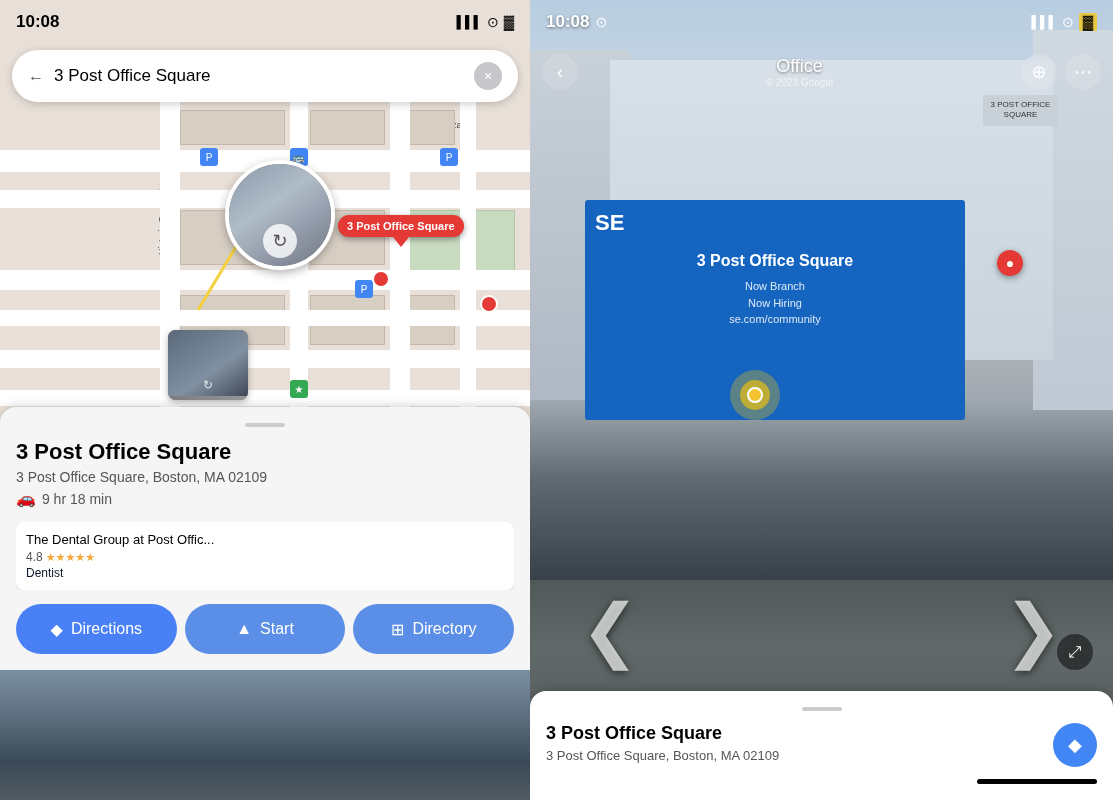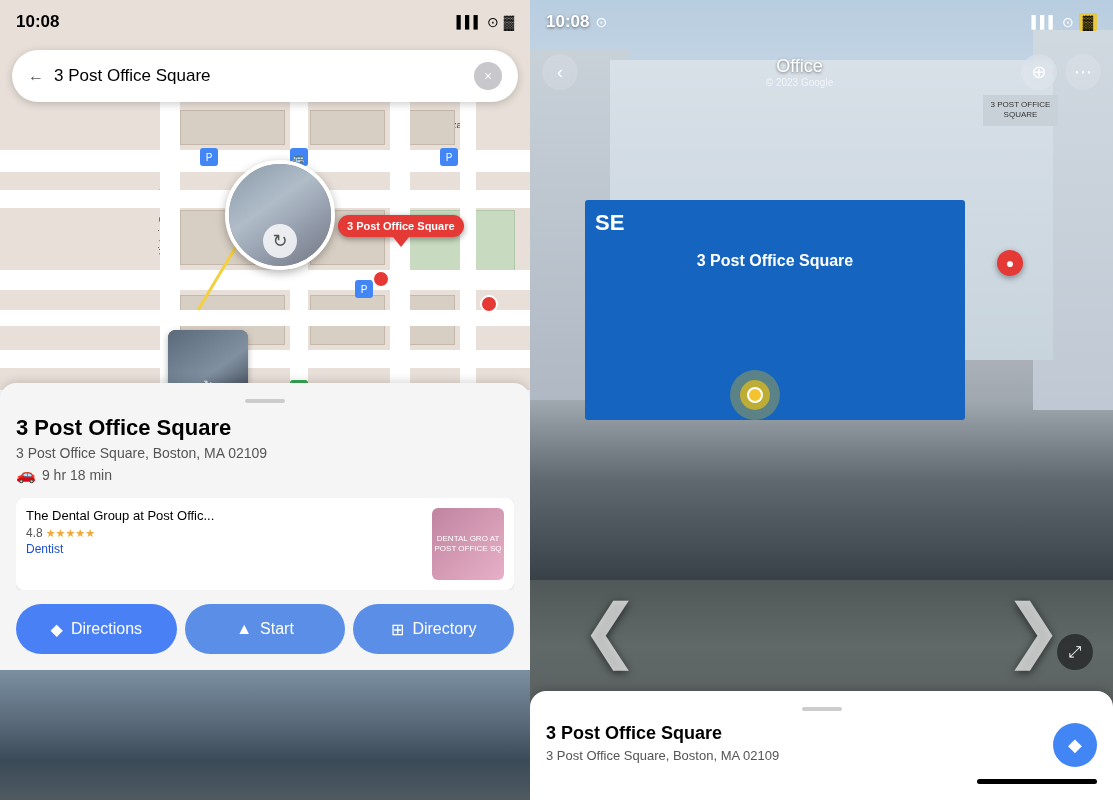--- a/index.html
+++ b/index.html
@@ -227,21 +227,21 @@
       font-size: 12px;
       color: #555;
       display: flex;
       align-items: center;
       gap: 3px;
       margin-bottom: 2px;
     }
     .stars { color: #f4a83a; font-size: 11px; }
     .business-type {
       font-size: 12px;
-      color: #1d4ed8;
+      color: #0f172a;
     }
     .business-thumb {
       width: 72px;
       height: 72px;
       border-radius: 6px;
       background: linear-gradient(135deg, #d4a 0%, #f8d 100%);
       flex-shrink: 0;
       overflow: hidden;
       display: flex;
       align-items: center;
@@ -707,21 +707,20 @@
     <div class="business-cards">
       <div class="business-card">
         <div class="business-info">
           <div class="business-name">The Dental Group at Post Offic...</div>
           <div class="business-rating">
             <span>4.8</span>
             <span class="stars">★★★★★</span>
           </div>
           <div class="business-type">Dentist</div>
         </div>
-        <div class="business-thumb" style="background:linear-gradient(135deg,#c084a0 0%,#e8b0c8 100%);font-size:8px;line-height:1.2;">DENTAL GRO AT POST OFFICE SQ</div>
       </div>
     </div>
 
     <div class="action-buttons">
       <button class="action-btn btn-directions">
         <span>◆</span>
         <span>Directions</span>
       </button>
       <button class="action-btn btn-start">
         <span>▲</span>
@@ -746,20 +745,21 @@
     <div style="position:absolute;top:0;left:0;right:0;height:160px;background:linear-gradient(180deg,#b8cde0 0%,#d0dde8 100%);"></div>
 
     <div style="position:absolute;top:50px;left:0;width:100px;height:350px;background:linear-gradient(180deg,#c8d0d8 0%,#b0b8c4 100%);"></div>
     <div style="position:absolute;top:30px;right:0;width:80px;height:380px;background:linear-gradient(180deg,#d0d8e0 0%,#c0c8d4 100%);"></div>
     <div style="position:absolute;top:60px;left:80px;right:60px;height:300px;background:linear-gradient(180deg,#d8e0e8 0%,#c8d4dc 100%);"></div>
 
     <div style="position:absolute;top:200px;left:55px;width:380px;height:220px;background:#1565c0;z-index:3;border-radius:3px;">
       <div style="position:absolute;top:10px;left:10px;font-size:22px;font-weight:700;color:#fff;">SE</div>
       <div style="position:absolute;top:50px;left:10px;right:10px;text-align:center;">
         <div style="font-size:16px;font-weight:700;color:#fff;line-height:1.4;">3 Post Office Square</div>
+        <div style="font-size:11px;color:rgba(255,255,255,0.85);margin-top:6px;line-height:1.5;">Now Branch<br>Now Hiring<br>se.com/community</div>
       </div>
     </div>
 
     <div style="position:absolute;top:95px;right:55px;width:75px;background:#c8d0d8;padding:5px;font-size:8px;color:#333;text-align:center;line-height:1.3;z-index:4;">3 POST OFFICE SQUARE</div>
 
     <div style="position:absolute;top:250px;right:90px;z-index:5;">
       <div style="background:#e53935;color:#fff;border-radius:50%;width:26px;height:26px;display:flex;align-items:center;justify-content:center;font-size:14px;box-shadow:0 2px 6px rgba(0,0,0,0.4);">●</div>
     </div>
 
     <div class="sv-location-dot">

